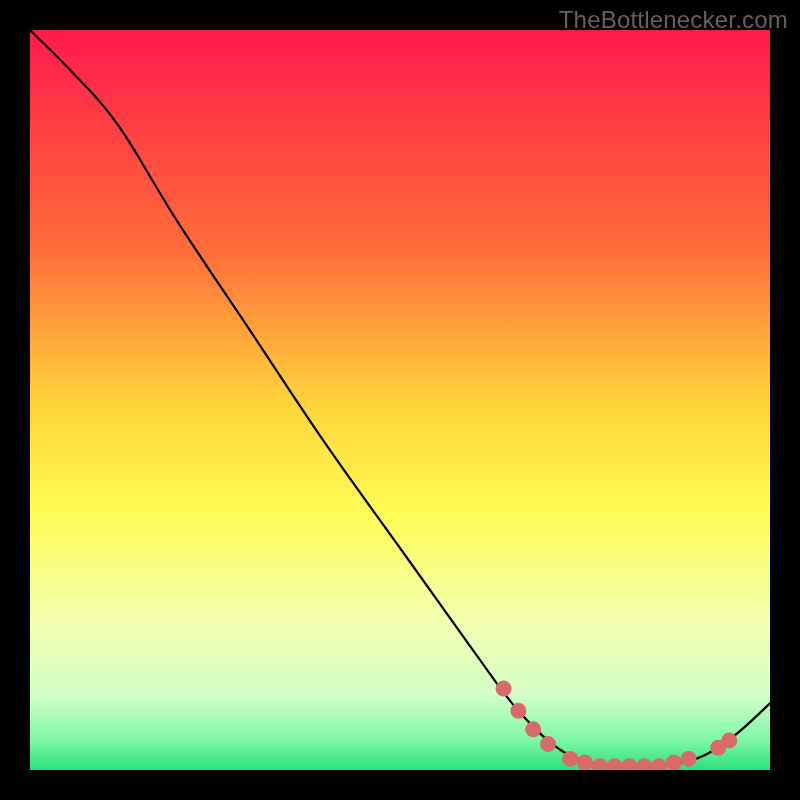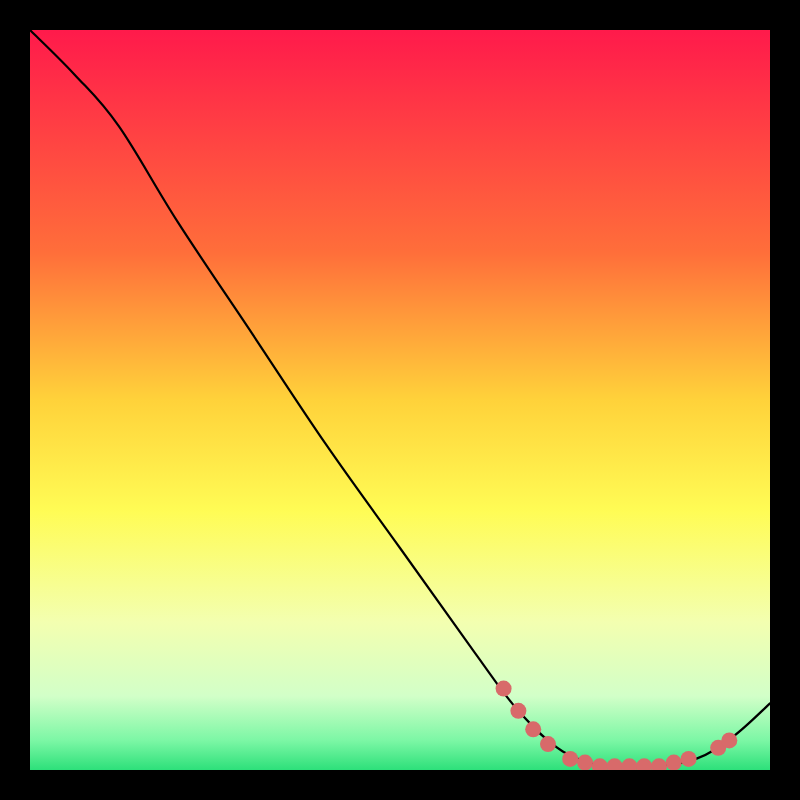--- a/index.html
+++ b/index.html
@@ -31,20 +31,21 @@
     top: 30px;
     width: 740px;
     height: 740px;
   }
   svg { display: block; }
 </style>
 </head>
 <body>
 <div class="frame">
 
+<div class="watermark">TheBottlenecker.com</div>
 
 <div class="plot">
   <svg id="chart-svg" width="740" height="740" viewBox="0 0 740 740">
     <defs>
       <linearGradient id="bg-grad" x1="0" y1="0" x2="0" y2="1">
             <stop offset="0%" stop-color="#ff1a4b"></stop>
             <stop offset="30%" stop-color="#ff6e3a"></stop>
             <stop offset="50%" stop-color="#ffd23a"></stop>
             <stop offset="65%" stop-color="#fffc55"></stop>
             <stop offset="80%" stop-color="#f3ffb0"></stop>

